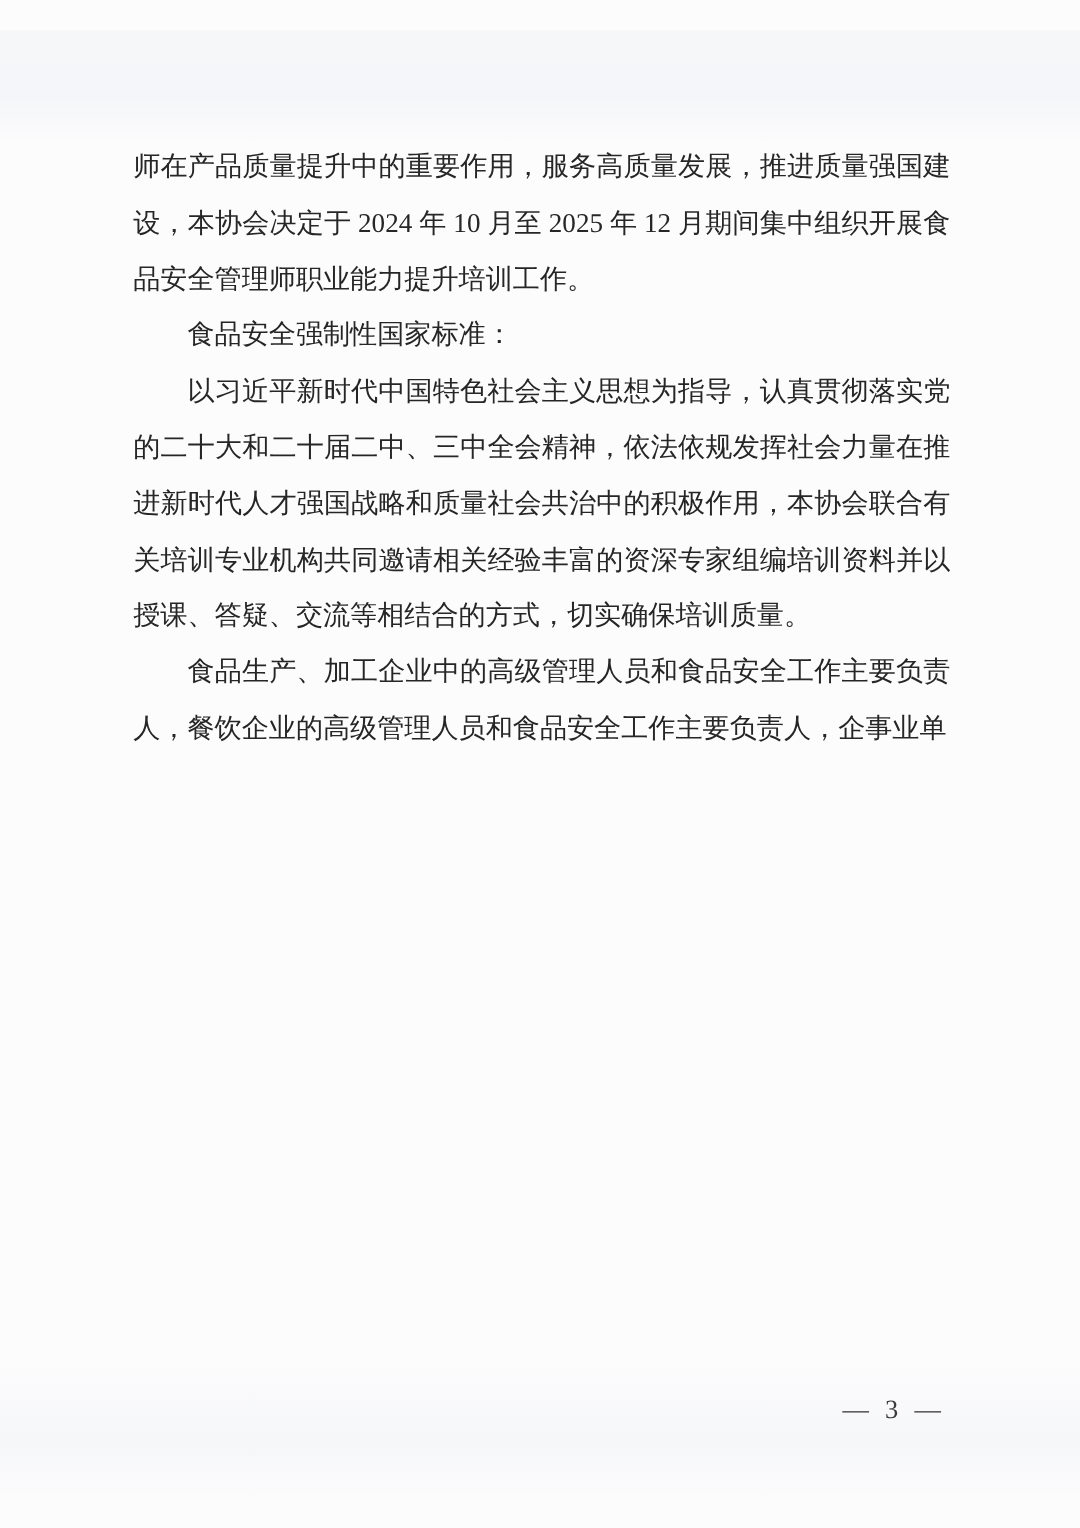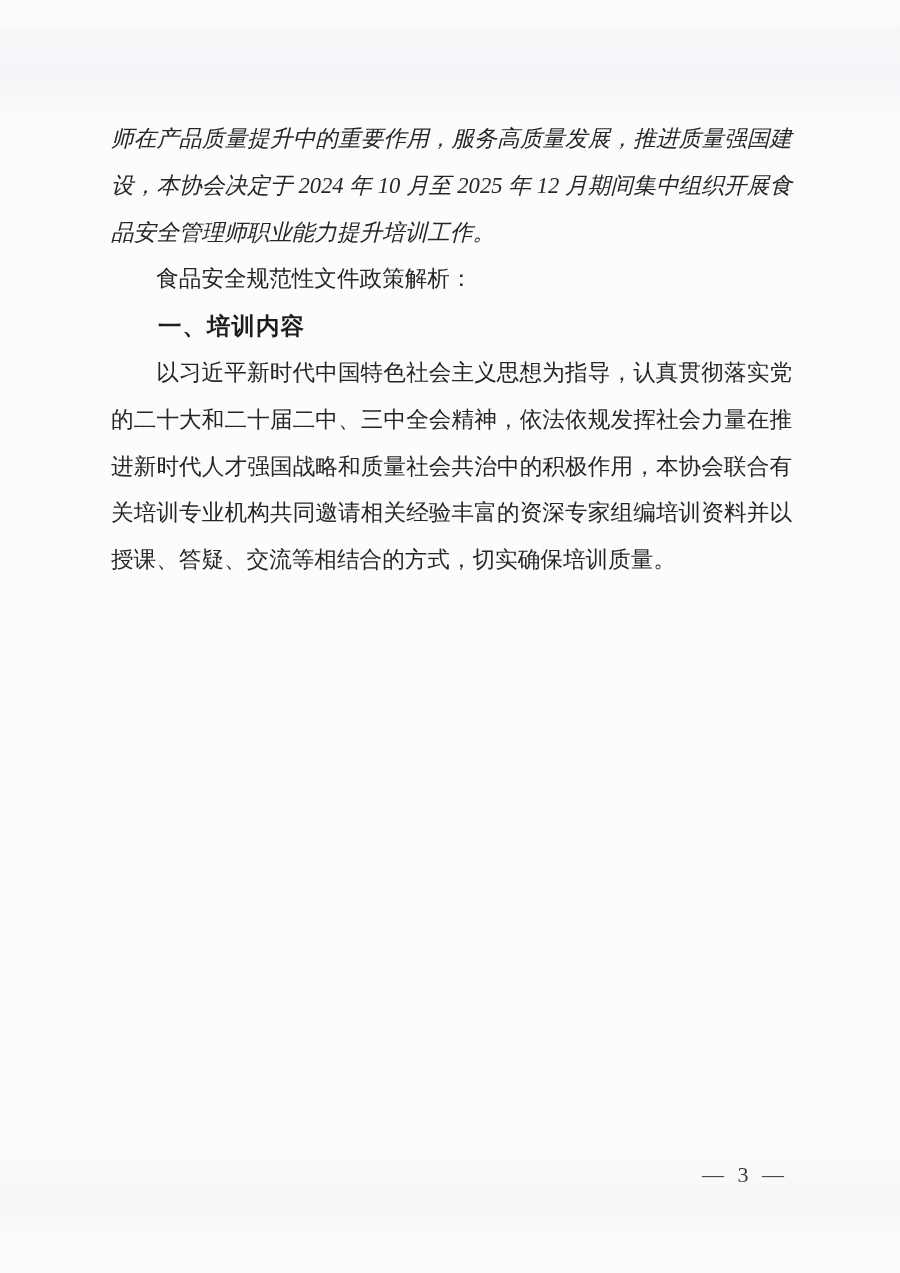--- a/index.html
+++ b/index.html
@@ -36,21 +36,21 @@
     font-size: 22.6px;
     line-height: 46.8px;
     color: #262626;
     text-align: justify;
   }
   .doc-body p.paragraph {
     margin: 0;
     text-indent: 2em;
     font-weight: 400;
   }
-  .doc-body p.paragraph.no-indent { text-indent: 0; font-style: italic; }
+  .doc-body p.paragraph.no-indent { text-indent: 0; }
   .doc-body h2.heading {
     margin: 0;
     text-indent: 2em;
     font-size: 23.5px;
     line-height: 46.8px;
     font-weight: 700;
     font-family: "Liberation Sans", sans-serif;
     color: #1d1d1d;
     letter-spacing: 1px;
     text-align: left;
@@ -67,18 +67,18 @@
   }
 </style>
 </head>
 <body>
 
 <div class="scan-noise-top"></div>
 <div class="scan-noise-bottom"></div>
 
 <main class="doc-body">
     <p class="paragraph no-indent">师在产品质量提升中的重要作用，服务高质量发展，推进质量强国建设，本协会决定于 2024 年 10 月至 2025 年 12 月期间集中组织开展食品安全管理师职业能力提升培训工作。</p>
-    <p class="paragraph">食品安全规范性文件政策解析：</p>
-    <h2 class="heading">一、培训内容</h2>
+    <p class="paragraph">食品安全强制性国家标准：</p>
     <p class="paragraph">以习近平新时代中国特色社会主义思想为指导，认真贯彻落实党的二十大和二十届二中、三中全会精神，依法依规发挥社会力量在推进新时代人才强国战略和质量社会共治中的积极作用，本协会联合有关培训专业机构共同邀请相关经验丰富的资深专家组编培训资料并以授课、答疑、交流等相结合的方式，切实确保培训质量。</p>
+    <p class="paragraph">食品生产、加工企业中的高级管理人员和食品安全工作主要负责人，餐饮企业的高级管理人员和食品安全工作主要负责人，企事业单</p>
   </main>
 
 <div class="page-footer">— 3 —</div>
 
 </body></html>

